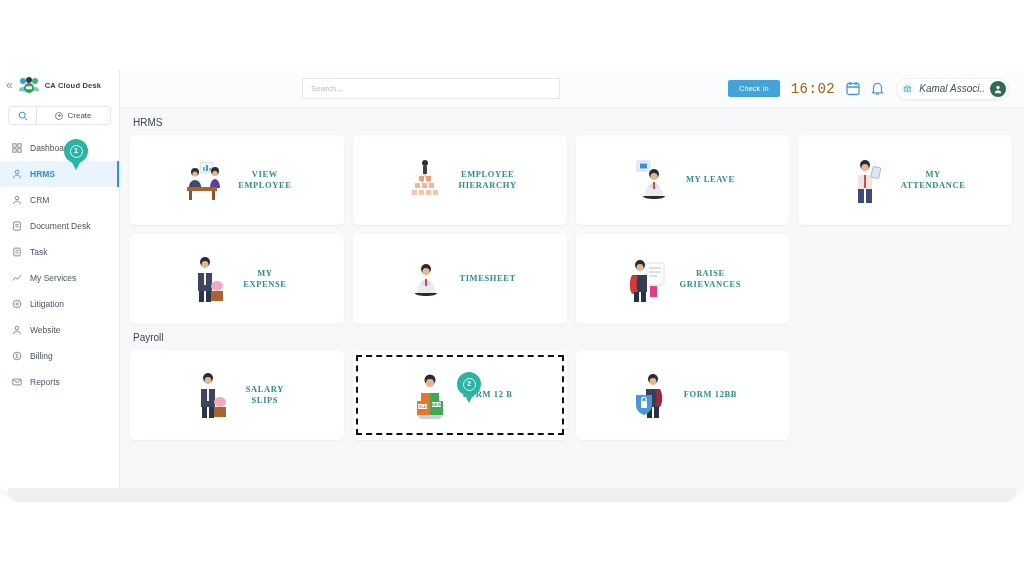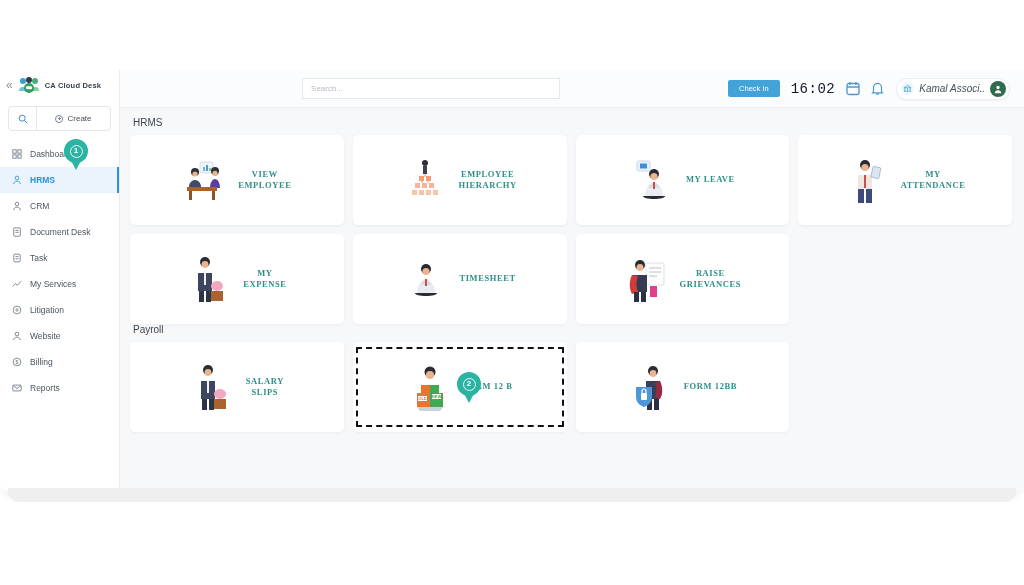--- a/index.html
+++ b/index.html
@@ -46,21 +46,21 @@
   .logo-mark {
     width: 22px; height: 16px; position: relative; flex: 0 0 auto;
   }
   .brand-name {
     font-size: 7.5px; font-weight: bold; color: #36424f;
     letter-spacing: .2px; white-space: nowrap;
   }
 
   .create-row {
     margin: 6px 8px 8px 8px;
-    height: 25px;
+    height: 19px;
     border: 1px solid #e3e6ea;
     border-radius: 4px;
     display: flex; align-items: stretch;
     background: #fff;
   }
   .create-search {
     width: 28px; display: flex; align-items: center; justify-content: center;
     border-right: 1px solid #e3e6ea;
   }
   .create-btn {
@@ -114,21 +114,21 @@
   .search-input::placeholder { color: #b4bcc4; }
 
   .topright { display: flex; align-items: center; gap: 11px; }
   .checkin-btn {
     background: #43a3d9; color: #fff;
     font-size: 7.5px; padding: 4px 11px; border-radius: 2px;
     border: none; cursor: pointer;
     font-family: "Liberation Sans", sans-serif;
   }
   .clock {
-    font-size: 14px; color: #0f172a; letter-spacing: .5px;
+    font-size: 14px; color: #a16207; letter-spacing: .5px;
     font-family: "Liberation Mono", monospace;
   }
   .ic-btn { width: 14px; height: 15px; cursor: pointer; color: #4f97c9; }
   .ic-btn svg { display: block; }
 
   .userchip {
     display: flex; align-items: center; gap: 5px;
     background: #fff; border: 1px solid #eef0f3;
     border-radius: 12px; padding: 2px 3px 2px 4px;
     box-shadow: 0 1px 2px rgba(0,0,0,.05);
@@ -146,21 +146,21 @@
 
   .board {
     flex: 1; background: #f7f8fa;
     padding: 9px 0 0 0; overflow: hidden;
   }
   .section-title {
     font-size: 10px; color: #3b4552; font-weight: normal;
     margin: 0 0 7px 3px;
   }
   .section { padding: 0 12px 0 10px; position: relative; }
-  .section + .section { }
+  .section + .section { margin-top: 8px; }
 
   .grid { display: flex; gap: 9px; }
   .card {
     flex: 1 1 0; min-width: 0;
     height: 90px; background: #ffffff;
     border-radius: 5px;
     box-shadow: 0 1px 3px rgba(60,80,110,.07);
     display: flex; align-items: center; justify-content: center;
     gap: 10px; cursor: pointer; position: relative;
   }

